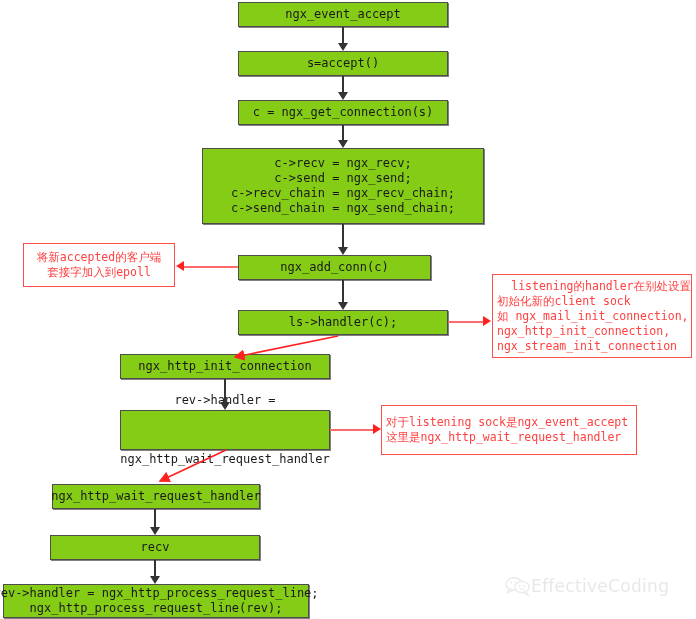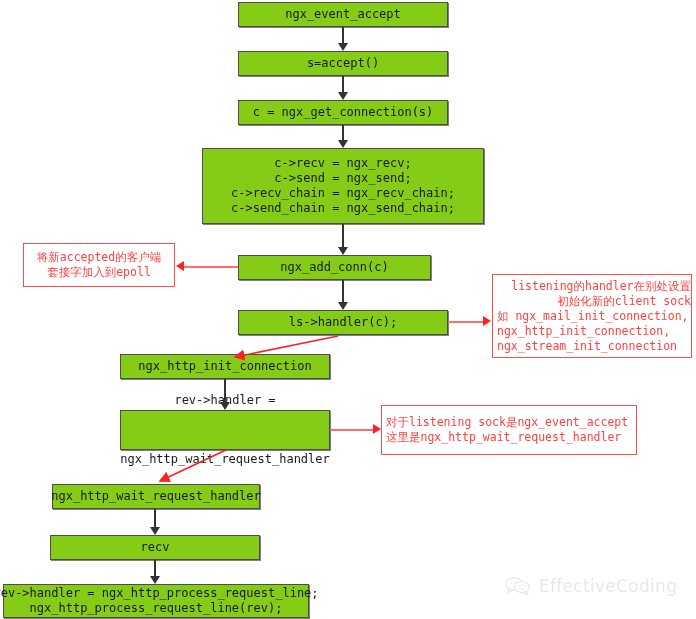--- a/index.html
+++ b/index.html
@@ -90,21 +90,20 @@
     border-bottom: 5px solid transparent;
     border-right: 8px solid #ff2020;
   }
   .diag { position: absolute; overflow: visible; }
 
   
   .watermark {
     position: absolute;
     display: flex;
     align-items: center;
-    gap: 8px;
     opacity: 0.42;
   }
   .watermark .wm-text {
     font-family: "DejaVu Sans", "Liberation Sans", sans-serif;
     font-size: 17px;
     color: #c8c8c8;
     letter-spacing: 0.3px;
   }
 </style>
 </head>
@@ -161,21 +160,21 @@
     <span class="line">ngx_http_process_request_line(rev);</span>
   </div>
 
   <div class="note center" style="left:23px; top:243px; width:152px; height:44px;">
     <span class="line">将新accepted的客户端</span>
     <span class="line">套接字加入到epoll</span>
   </div>
 
   <div class="note left" style="left:492px; top:274px; width:200px; height:84px;">
     <span class="line" style="text-align:right;">listening的handler在别处设置</span>
-    <span class="line" style="text-align:right;">初始化新的client sock</span>
+    <span class="line" style="text-align:left;">初始化新的client sock</span>
     <span class="line">如 ngx_mail_init_connection,</span>
     <span class="line">ngx_http_init_connection,</span>
     <span class="line">ngx_stream_init_connection</span>
   </div>
 
   <div class="note left" style="left:381px; top:405px; width:256px; height:50px;">
     <span class="line">对于listening sock是ngx_event_accept</span>
     <span class="line">这里是ngx_http_wait_request_handler</span>
   </div>
 

